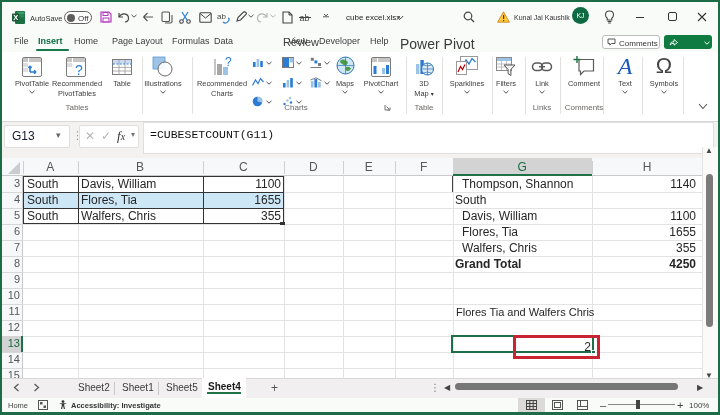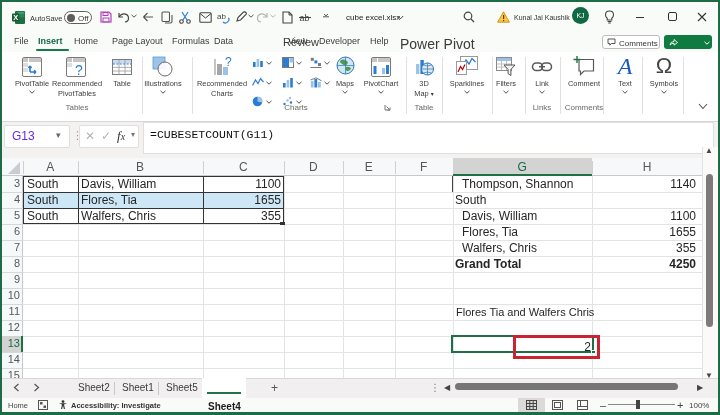--- a/index.html
+++ b/index.html
@@ -442,21 +442,21 @@
 <div class="t" style="left:0;top:99px;width:694px;text-align:right;font-size:12px;font-weight:bold;">4250</div>
 <div class="abs" style="left:450px;top:18px;width:1px;height:16px;background:#444;"></div>
 <div class="t" style="left:454px;top:148px;font-size:11px;">Flores Tia and Walfers Chris</div>
 <div class="abs" style="left:448.5px;top:176.5px;width:143px;height:18px;border:2px solid #1f6e4a;"></div>
 <div class="abs" style="left:589px;top:191.5px;width:4.5px;height:4.5px;background:#1f6e4a;border:1px solid #fff;"></div>
 <div class="t" style="left:0;top:182px;width:589px;text-align:right;font-size:12px;">2</div>
 <div class="abs" style="left:511px;top:177px;width:87px;height:24px;border:3px solid #c82432;"></div>
 </div>
 
 <div class="abs" style="left:4px;top:125px;width:66px;height:23px;background:#fff;border:1px solid #e1dfdd;border-radius:2px;"></div>
-<div class="t" style="left:12px;top:129px;font-size:12px;color:#6d28d9;">G13</div>
+<div class="t" style="left:12px;top:129px;font-size:12px;color:#0f172a;">G13</div>
 <div class="t" style="left:56px;top:130px;font-size:9px;color:#666;">▾</div>
 <div class="t" style="left:72px;top:129px;font-size:11px;color:#999;">⋮</div>
 <div class="abs" style="left:79px;top:125px;width:60px;height:23px;background:#fff;border:1px solid #e1dfdd;border-radius:2px;"></div>
 <div class="t" style="left:85px;top:129px;font-size:12px;color:#b5b5b5;">✕</div>
 <div class="t" style="left:101px;top:129px;font-size:12px;color:#b5b5b5;">✓</div>
 <div class="t" style="left:117px;top:128px;font-size:13px;color:#333;font-style:italic;font-family:'Liberation Serif',serif;">f<span style="font-size:10px;">x</span></div>
 <div class="t" style="left:131px;top:130px;font-size:8px;color:#777;">▾</div>
 <div class="abs" style="left:143px;top:122px;width:571px;height:32px;background:#fff;border:1px solid #e1dfdd;"></div>
 <div class="t" style="left:150px;top:128px;font-size:11.5px;font-family:'Liberation Mono',monospace;color:#111;">=CUBESETCOUNT(G11)</div>
 <div class="abs" style="left:702px;top:147px;width:16px;height:245px;background:#fafaf9;border-left:1px solid #e3e3e3;"></div>
@@ -469,21 +469,21 @@
     </svg>
 <svg class="abs" style="left:33px;top:383px;" width="7" height="9" viewBox="0 0 7 9">
       <path d="M1.5 1 L5.5 4.5 L1.5 8" fill="none" stroke="#555" stroke-width="1.2"></path>
     </svg>
 <div class="t" style="left:78px;top:381.5px;font-size:10px;color:#3b3b3b;">Sheet2</div>
 <div class="abs" style="left:114px;top:382px;width:1px;height:13px;background:#c9c9c9;"></div>
 <div class="t" style="left:122px;top:381.5px;font-size:10px;color:#3b3b3b;">Sheet1</div>
 <div class="abs" style="left:158px;top:382px;width:1px;height:13px;background:#c9c9c9;"></div>
 <div class="t" style="left:166px;top:381.5px;font-size:10px;color:#3b3b3b;">Sheet5</div>
 <div class="abs" style="left:202px;top:378px;width:44px;height:20px;background:#ffffff;"></div>
-<div class="t" style="left:208px;top:381px;font-size:10px;font-weight:bold;color:#1b1b1b;margin-top:20px;">Sheet4</div>
+<div class="t" style="left:208px;top:381px;font-size:10px;font-weight:bold;color:#1b1b1b;">Sheet4</div>
 <div class="abs" style="left:207px;top:391.5px;width:34px;height:2px;background:#217346;"></div>
 <div class="t" style="left:271px;top:381px;font-size:12px;color:#555;">+</div>
 <div class="t" style="left:430px;top:382px;font-size:10px;color:#777;">⋮</div>
 <div class="t" style="left:444px;top:383px;font-size:8px;color:#444;">◀</div>
 <div class="abs" style="left:455px;top:383px;width:223px;height:7px;background:#767676;border-radius:4px;"></div>
 <div class="t" style="left:697px;top:383px;font-size:8px;color:#444;">▶</div>
 <div class="t" style="left:8px;top:401px;font-size:7.5px;color:#444;">Home</div>
 <svg class="abs" style="left:38px;top:400px;" width="10" height="10" viewBox="0 0 10 10">
       <rect x="0.5" y="0.5" width="9" height="9" fill="none" stroke="#555"></rect>
       <rect x="2" y="2" width="2.5" height="2.5" fill="#555"></rect>

